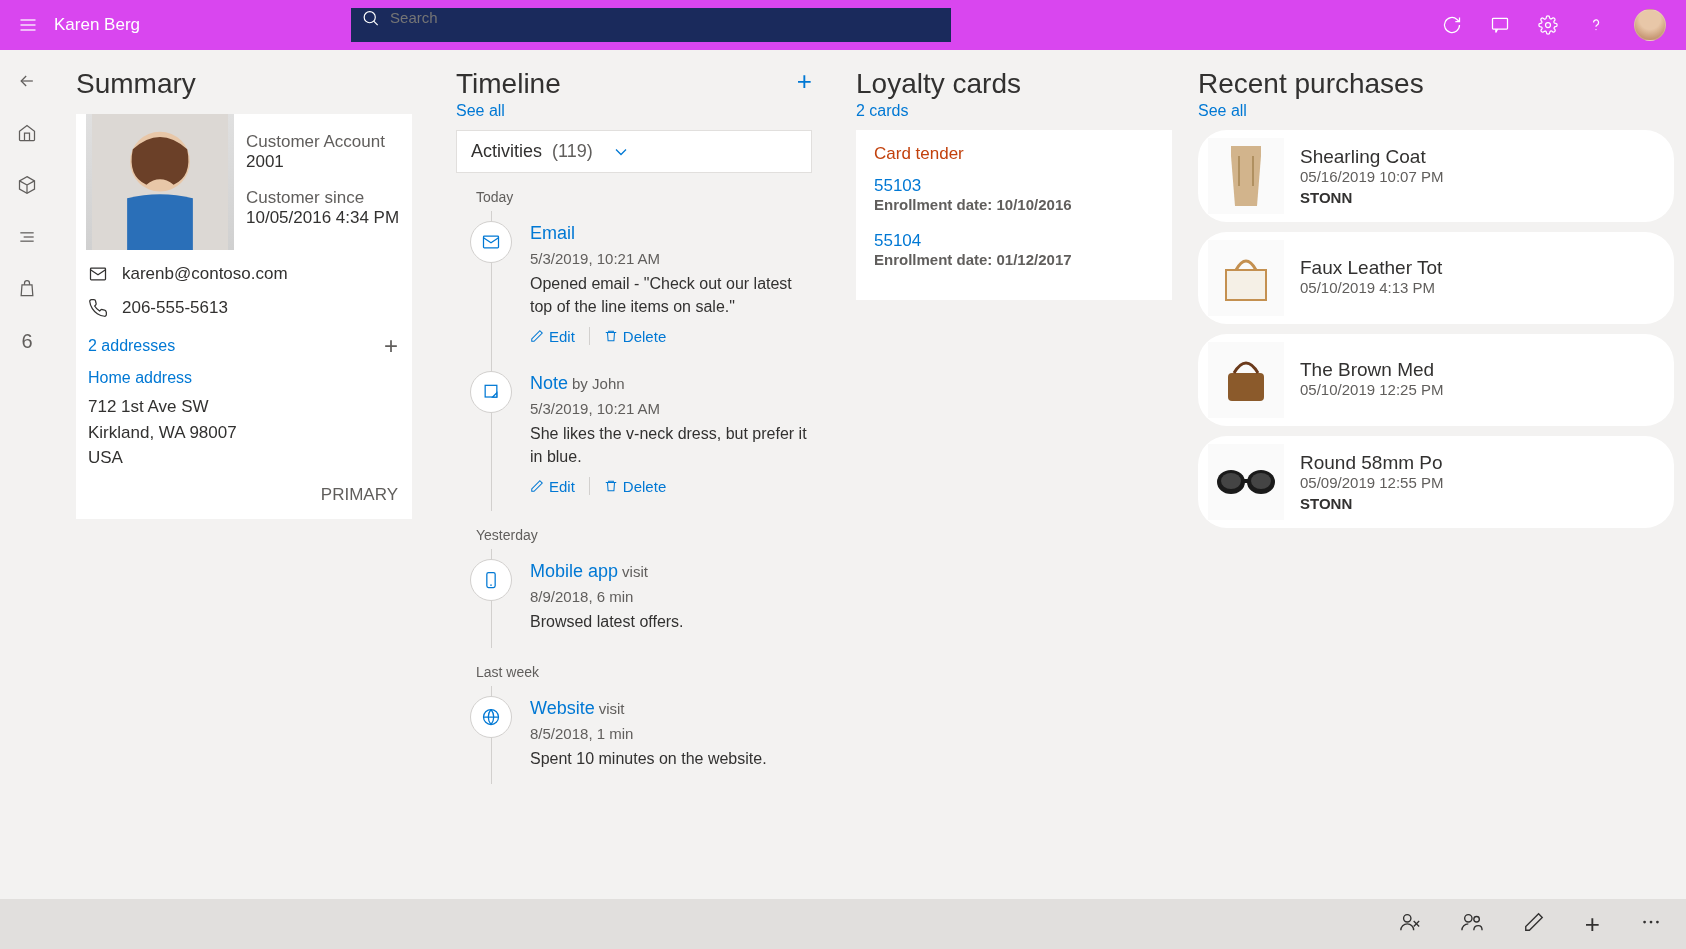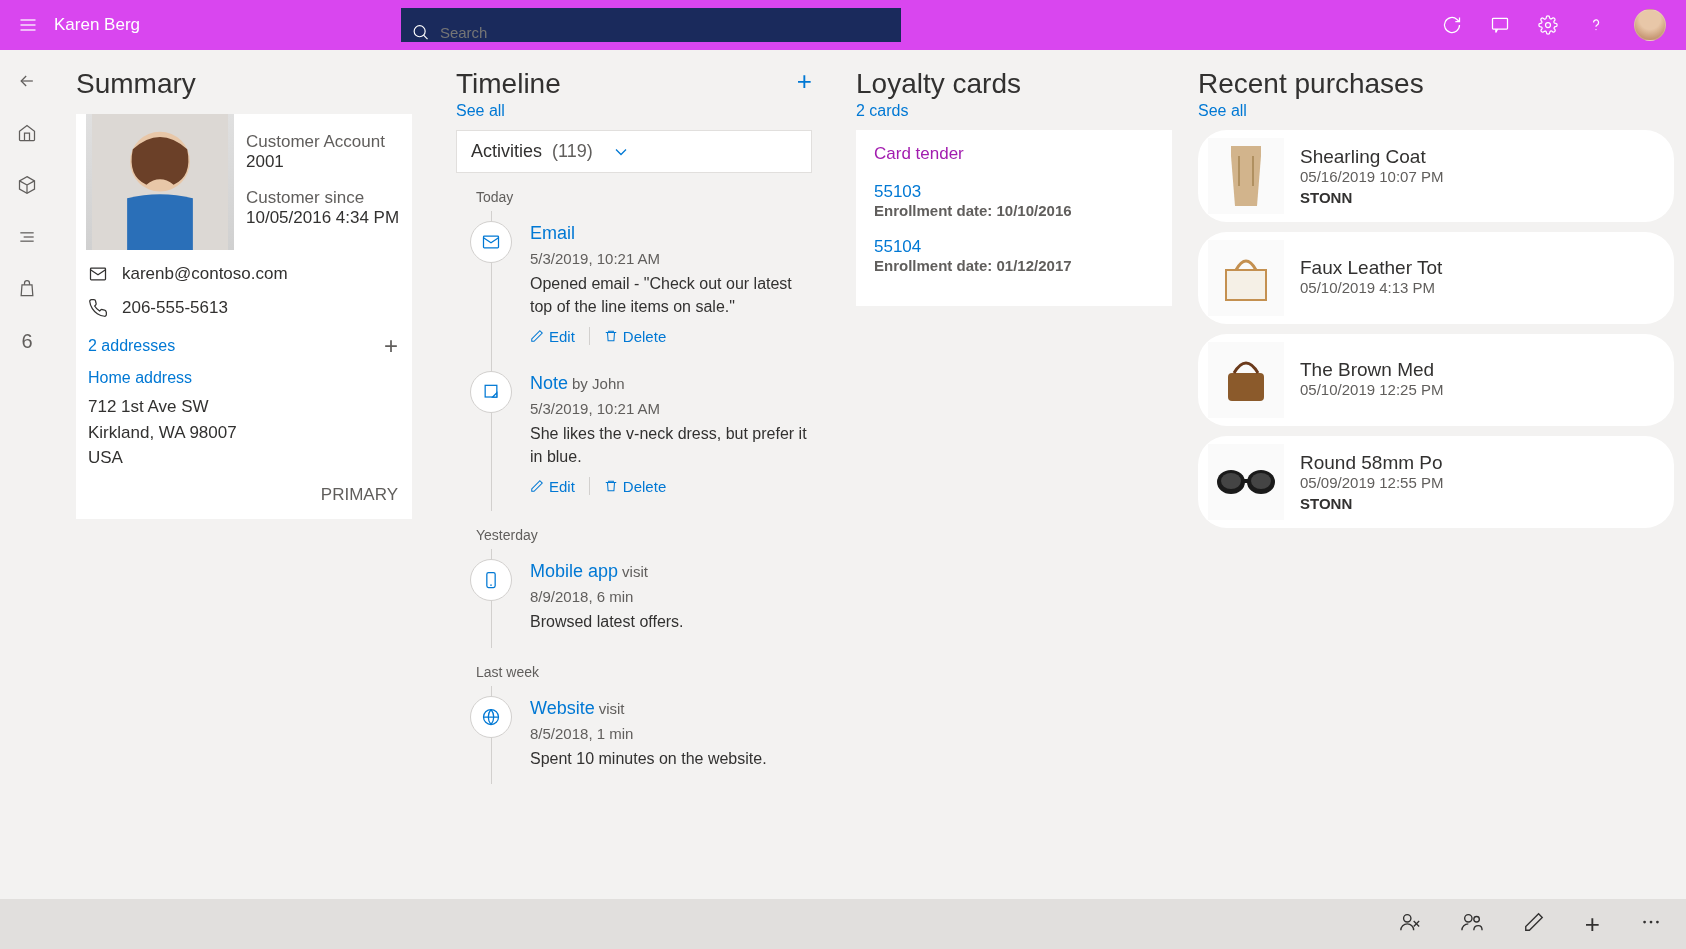--- a/index.html
+++ b/index.html
@@ -4,21 +4,21 @@
 <style>
   * { box-sizing: border-box; font-family: "Segoe UI", Arial, sans-serif; }
   html, body { margin:0; padding:0; height:100%; background:#f3f2f1; color:#323130; }
   body { display:flex; flex-direction:column; width:1686px; height:949px; overflow:hidden; }
 
   
   .topbar { height:50px; background:#d946ef; color:#fff; display:flex; align-items:center; padding:0 8px; }
   .hamburger { width:40px; height:40px; display:flex; align-items:center; justify-content:center; cursor:pointer; }
   .topbar-title { font-size:17px; margin-left:6px; font-weight:400; }
   .search-wrap { flex:0 0 auto; margin-left:auto; transform:translateX(-140px); }
-  .search { width:500px; height:34px; background:#1a2a5c; border:none; display:flex; align-items:flex-end; padding:0 10px; }
+  .search { width:600px; height:34px; background:#1a2a5c; border:none; display:flex; align-items:flex-start; padding:0 10px; }
   .search input { background:none; border:none; color:#fff; font-size:15px; outline:none; width:100%; margin-left:8px; }
   .top-right { margin-left:auto; display:flex; align-items:center; gap:28px; padding-right:12px; }
   .top-icon { width:20px; height:20px; display:flex; align-items:center; justify-content:center; cursor:pointer; color:#fff; }
   .avatar { width:32px; height:32px; border-radius:50%; background:#d8a070 radial-gradient(circle at 50% 30%, #e8c7a8 40%, #b07850 100%); cursor:pointer; border:1px solid #fff3; }
 
   
   .body { flex:1; display:flex; overflow:hidden; background:#f3f2f1; }
   .leftrail { width:54px; background:#f3f2f1; display:flex; flex-direction:column; align-items:center; padding-top:20px; gap:30px; }
   .rail-icon { width:22px; height:22px; color:#605e5c; cursor:pointer; display:flex; align-items:center; justify-content:center; }
   .rail-num { font-size:20px; color:#605e5c; }
@@ -60,21 +60,21 @@
   .tl-sub { color:#605e5c; font-size:15px; margin-left:4px; }
   .tl-time { color:#605e5c; font-size:15px; margin-top:2px; }
   .tl-desc { color:#323130; margin-top:4px; }
   .tl-actions { display:flex; align-items:center; gap:14px; margin-top:8px; color:#0078d4; font-size:15px; }
   .tl-actions span { display:flex; align-items:center; gap:5px; cursor:pointer; }
   .divider { width:1px; height:18px; background:#d2d0ce; }
 
   
   .loyalty-col { width:360px; flex:0 0 auto; }
   .loyalty-card { background:#fff; padding:14px 18px; margin-top:2px; }
-  .loyalty-card .hdr { font-size:17px; color:#a21caf; margin-bottom:18px; }
+  .loyalty-card .hdr { font-size:17px; color:#c2410c; margin-bottom:12px; }
   .card-entry { margin-bottom:18px; }
   .card-entry .num { color:#0078d4; font-size:17px; }
   .card-entry .enroll { color:#605e5c; font-size:15px;font-weight:bold; }
 
   
   .purch-col { flex:1; overflow:hidden; padding-right:12px; padding-left:4px; }
   .purch-item { background:#fff; display:flex; gap:16px; padding:8px 10px; margin-bottom:10px; align-items:center; min-height:86px;border-radius:29px; }
   .purch-thumb { width:76px; height:76px; background:#fafafa; display:flex; align-items:center; justify-content:center; flex:0 0 auto; }
   .purch-meta { display:flex; flex-direction:column; }
   .purch-name { font-size:19px; color:#323130; white-space:nowrap; }

